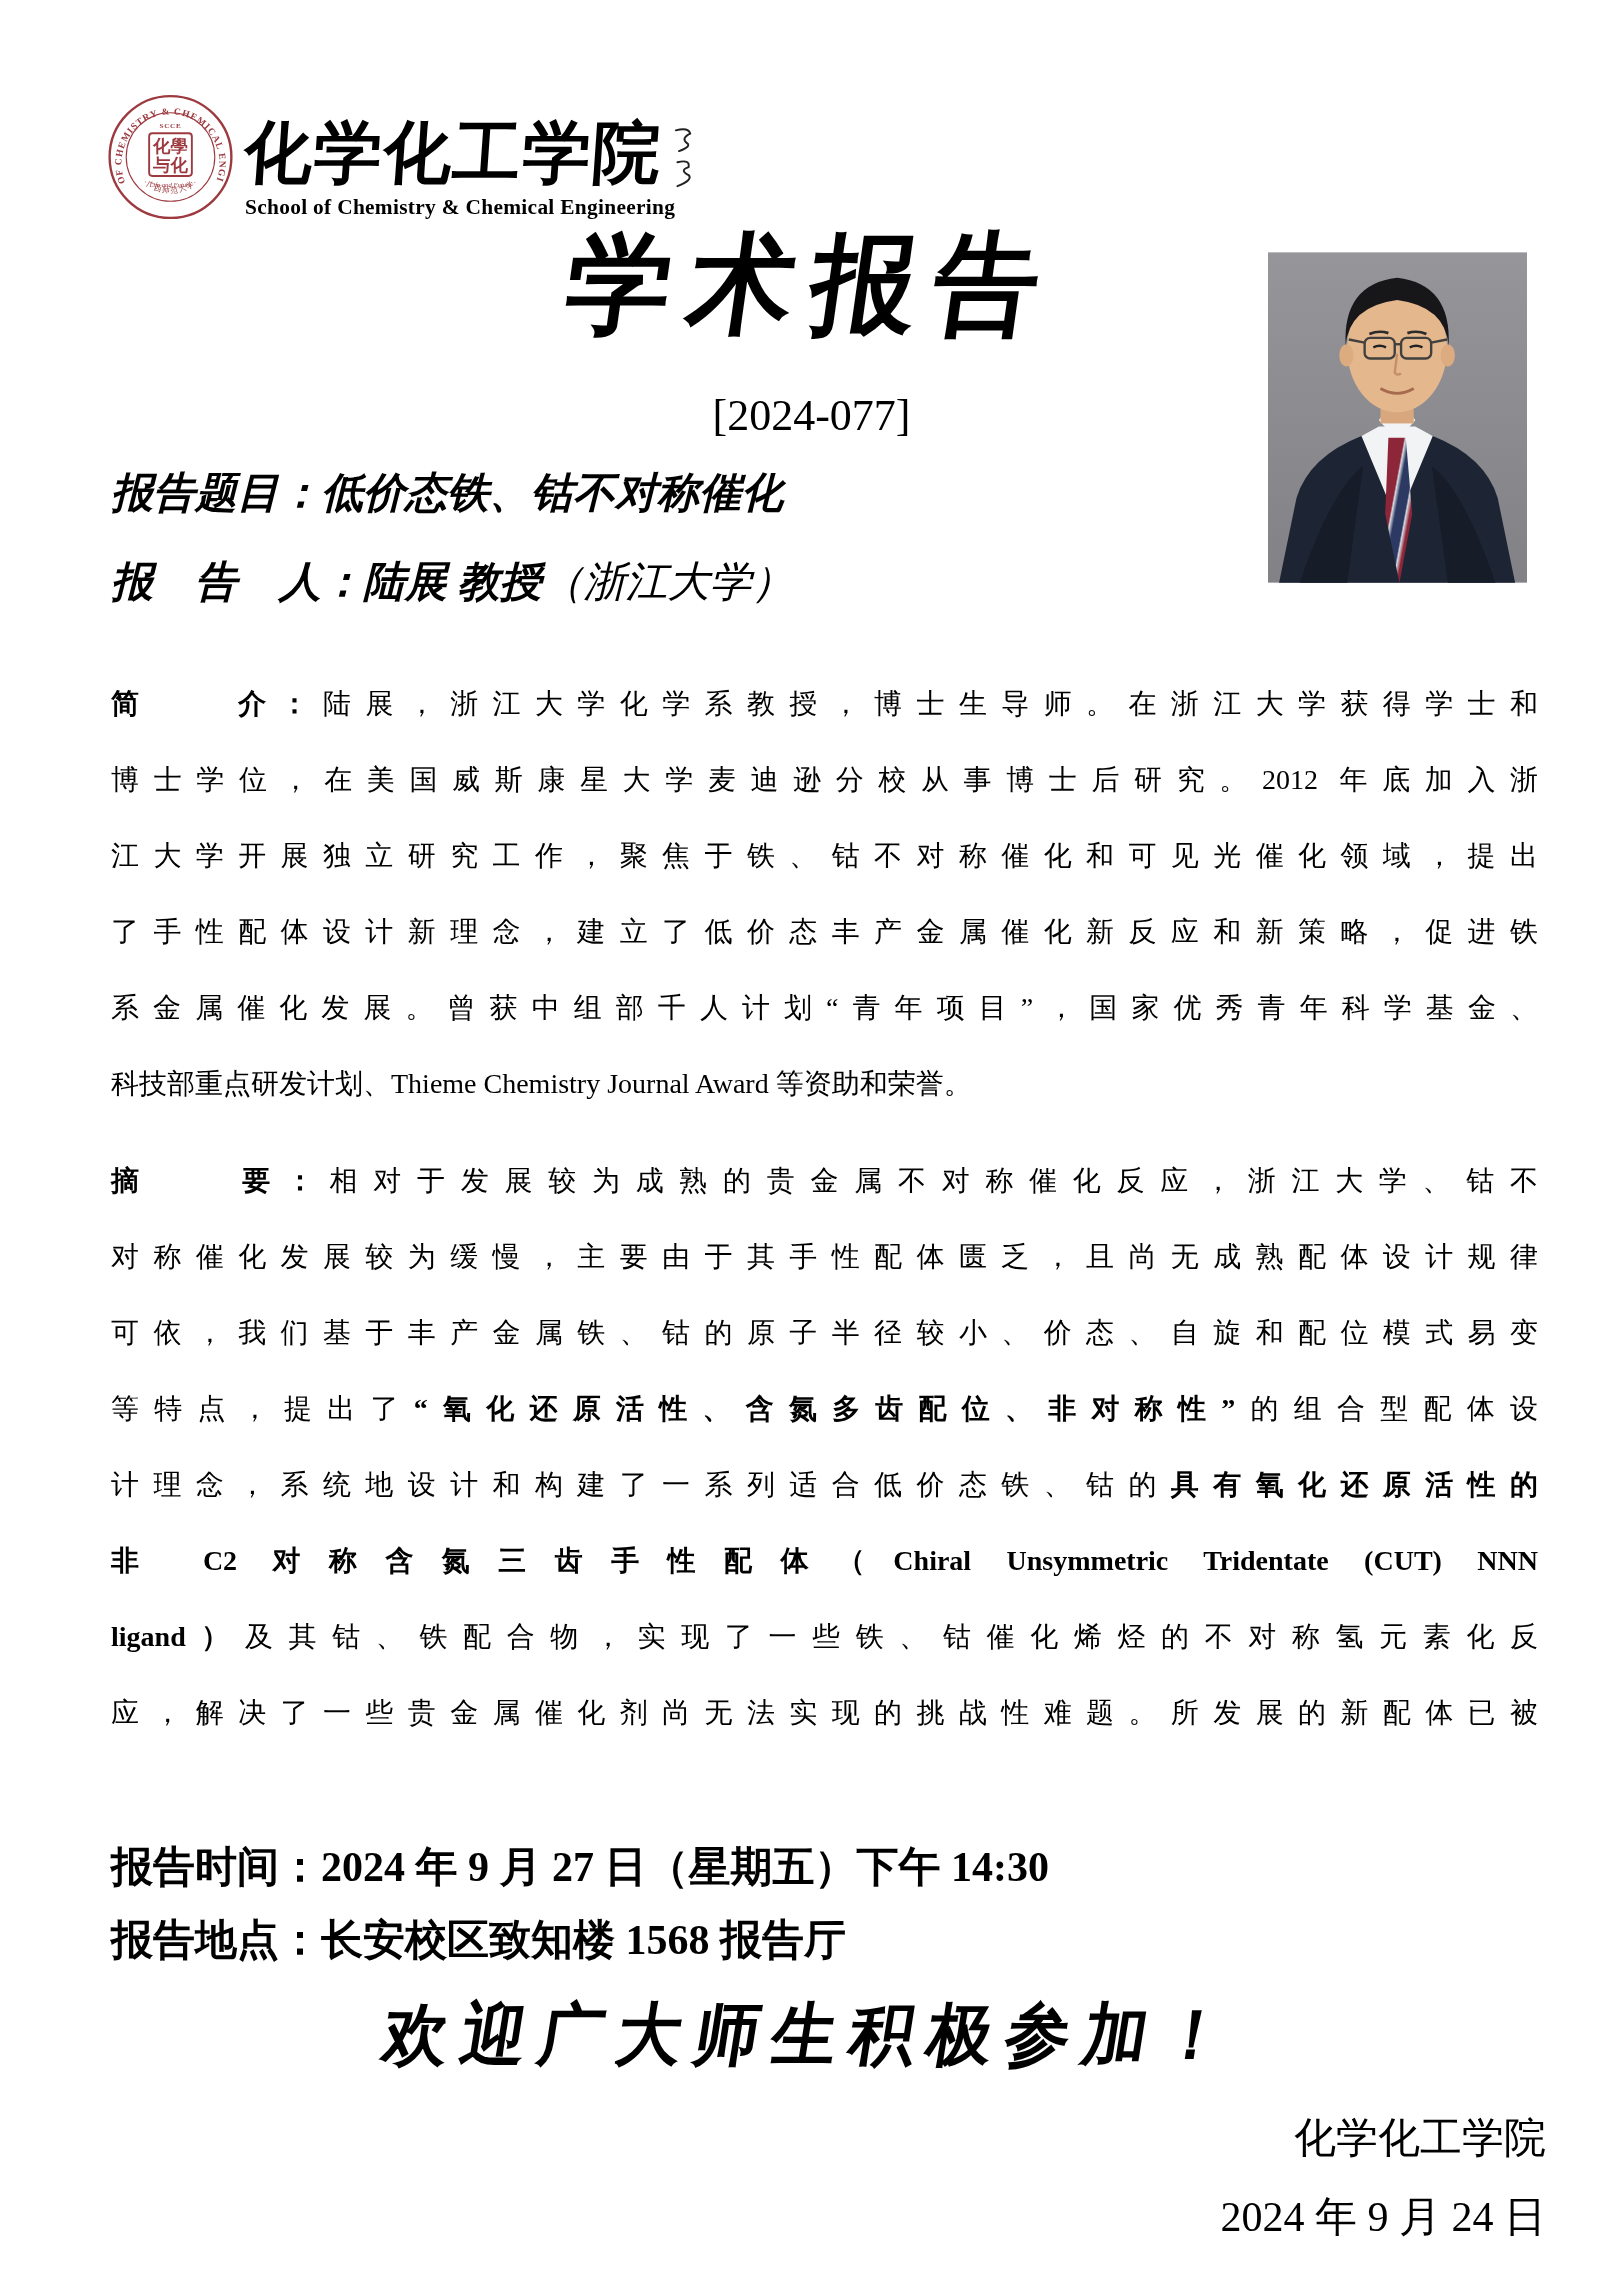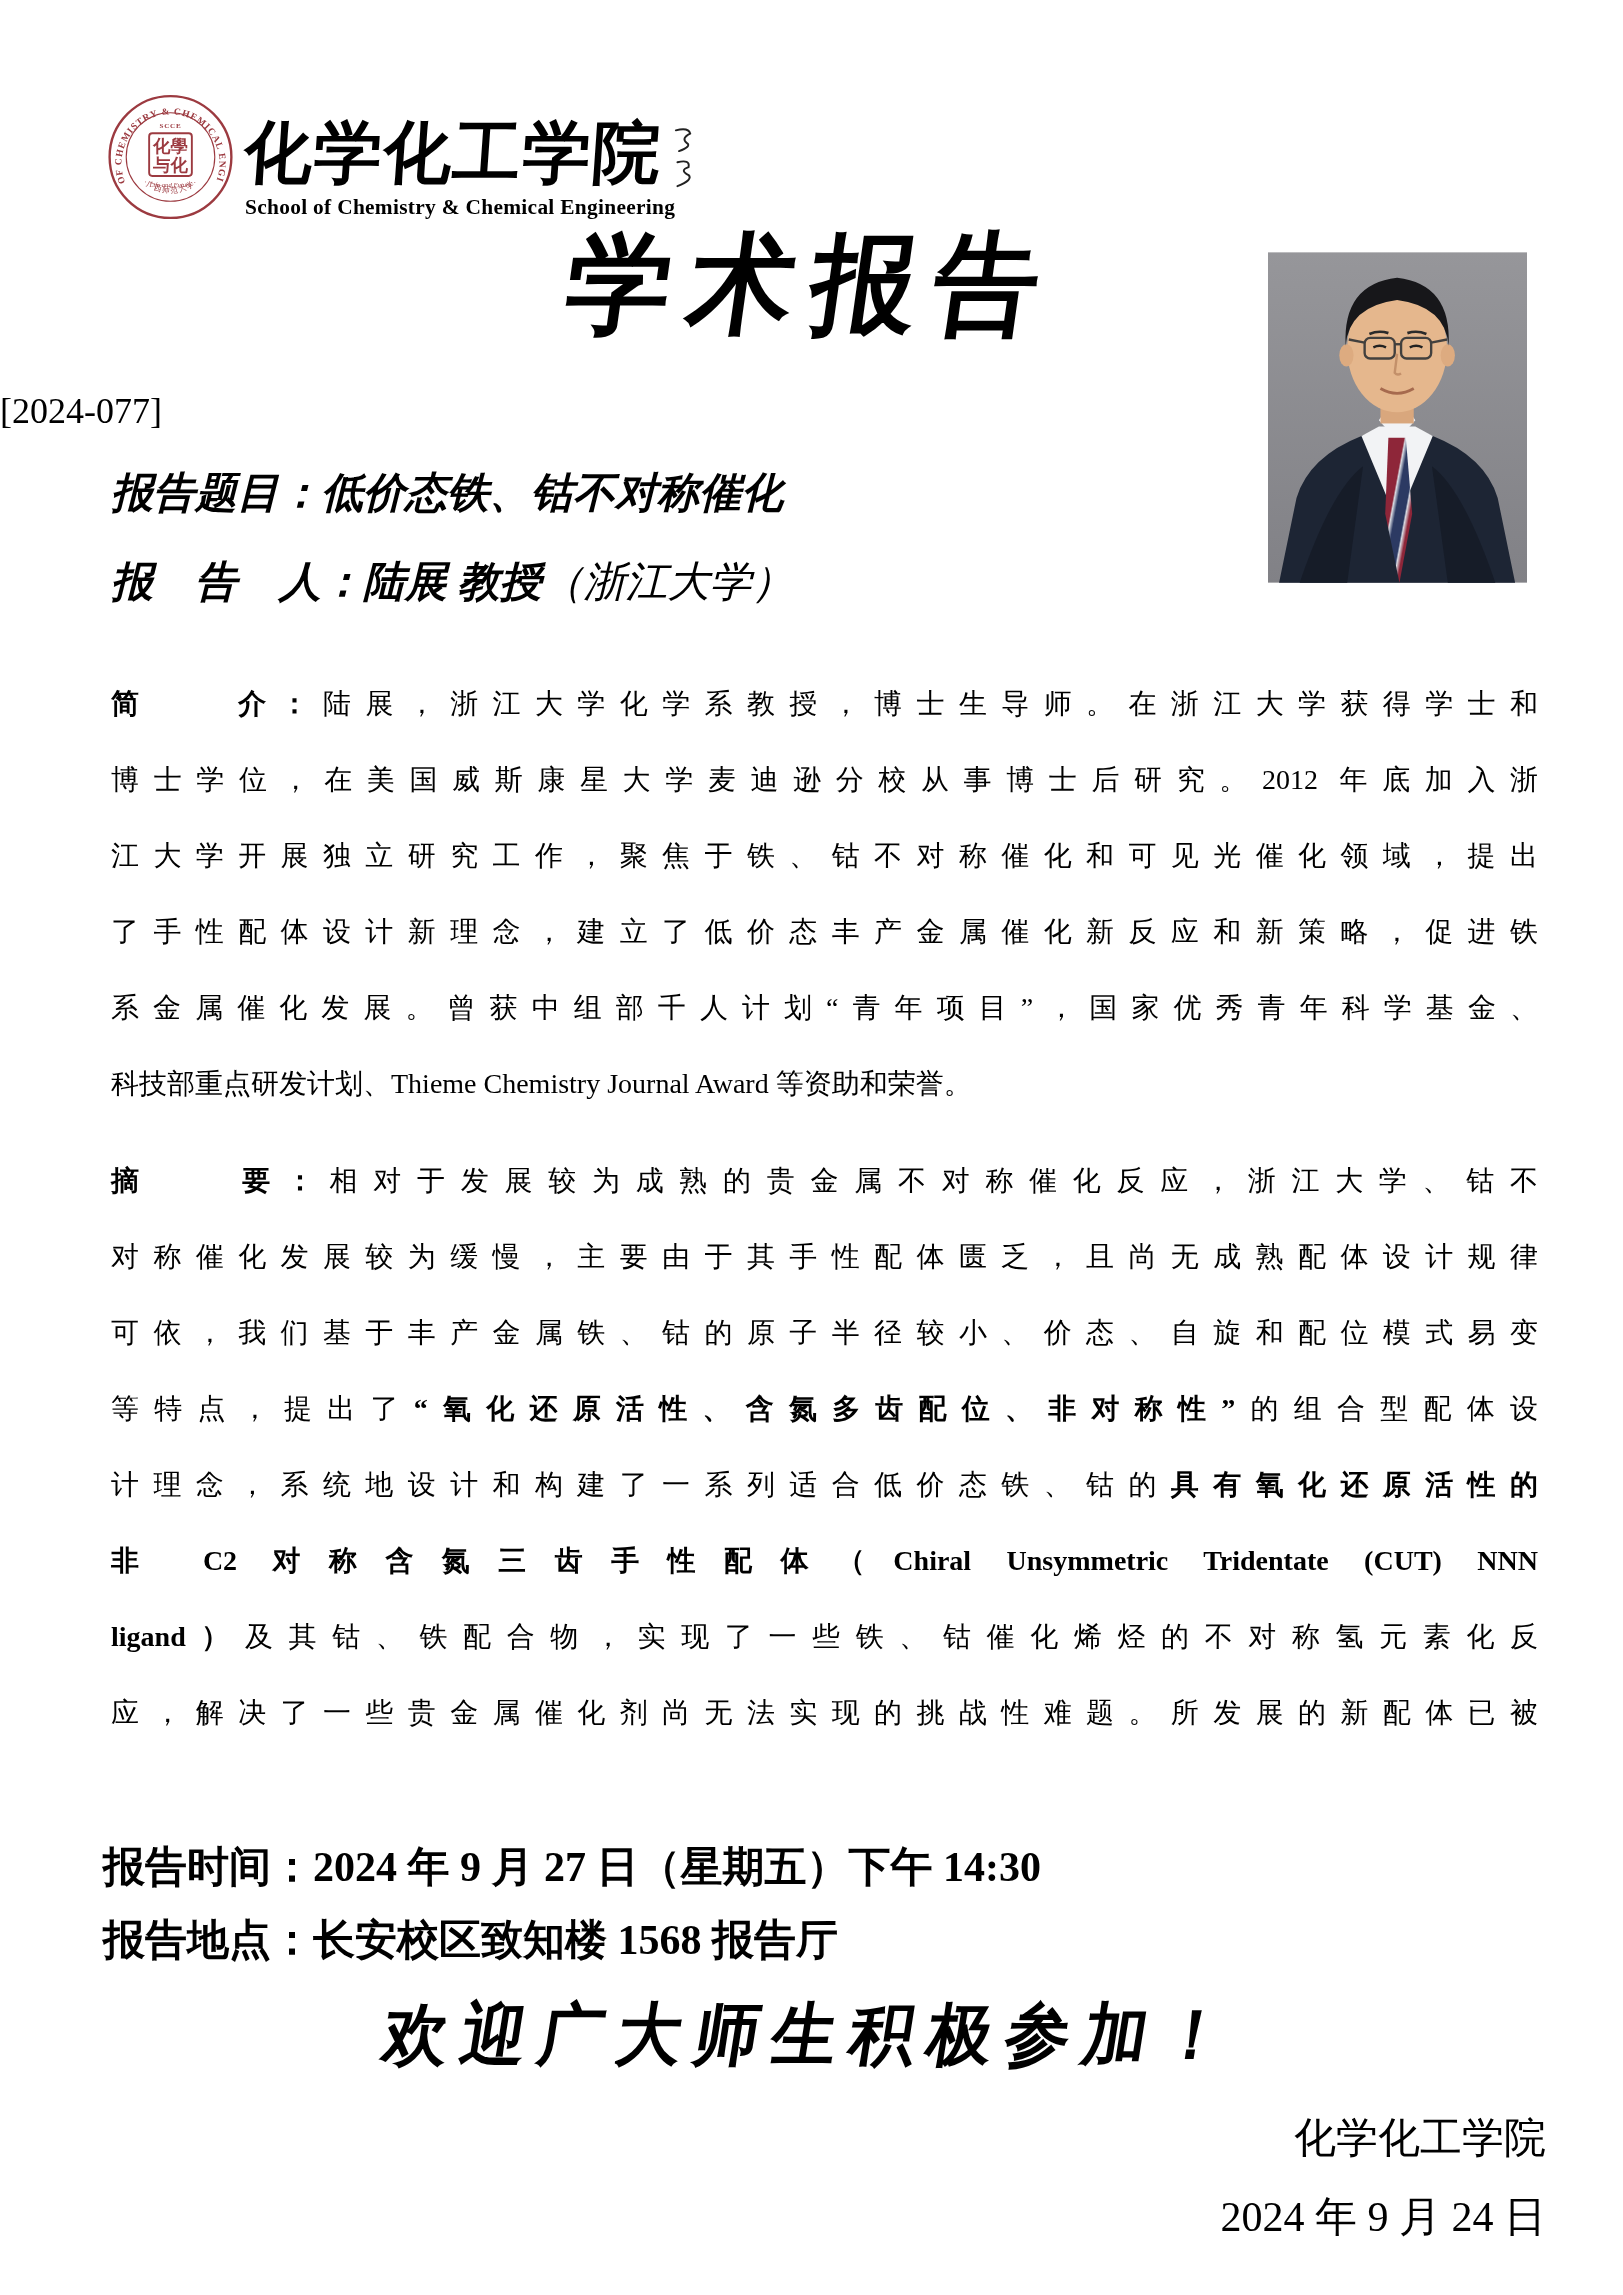--- a/index.html
+++ b/index.html
@@ -21,35 +21,35 @@
     transform:skewX(-4deg);display:inline-block;padding-top:17.4px;
   }
   .sig{margin-left:8px;margin-top:22px;}
   .name-en{font-size:21.4px;font-weight:bold;letter-spacing:0.3px;margin-top:4.8px;}
   
   .main-title{position:absolute;left:0;top:228px;width:100%;text-align:center;}
   .main-title span{
     display:inline-block;font-size:105px;font-weight:900;letter-spacing:17.4px;
     transform:skewX(-8deg) scaleY(1.04);line-height:1.1;
   }
-  .title-number{position:absolute;left:0;top:390px;width:100%;text-align:left;font-size:36px;}
+  .title-number{position:absolute;left:0;top:390px;width:100%;text-align:center;font-size:44px;}
   
   .meta{position:absolute;left:111px;width:1157px;font-size:42px;line-height:51px;font-style:italic;}
   .meta-topic{top:468px;}
   .meta-speaker{top:557px;}
   
   .photo{position:absolute;left:1268px;top:252px;width:259px;height:331px;margin:0;}
   
   .para{position:absolute;left:111px;width:1427px;font-size:28px;}
   .para-bio{top:666px;}
   .para-abstract{top:1143px;}
   .para-line{height:76px;line-height:76px;text-align:justify;text-align-last:justify;}
   .para-line.last{text-align-last:left;}
   
-  .schedule{position:absolute;left:103px;top:1831px;width:1427px;font-size:42px;}
+  .schedule{position:absolute;left:111px;top:1831px;width:1427px;font-size:42px;}
   .sched-line{height:73px;line-height:73px;}
   
   .welcome{position:absolute;left:0;top:1991px;width:100%;text-align:center;}
   .welcome span{
     display:inline-block;font-size:65px;font-weight:900;letter-spacing:12.7px;
     transform:skewX(-9deg) scaleY(1.05);
   }
   
   .org,.date{position:absolute;left:0;width:1546px;text-align:right;font-size:42px;}
   .org{top:2110px;}

